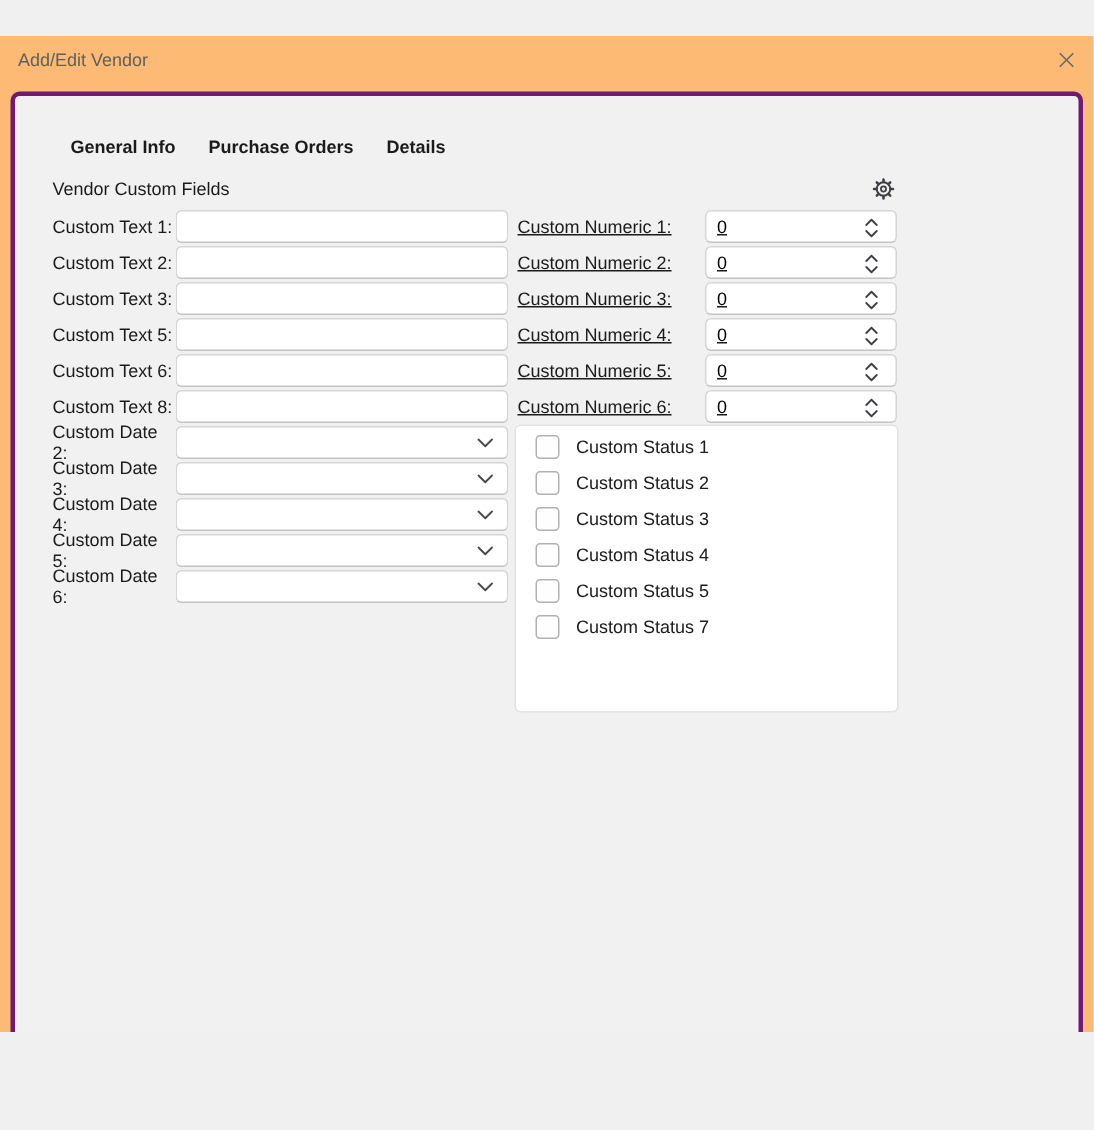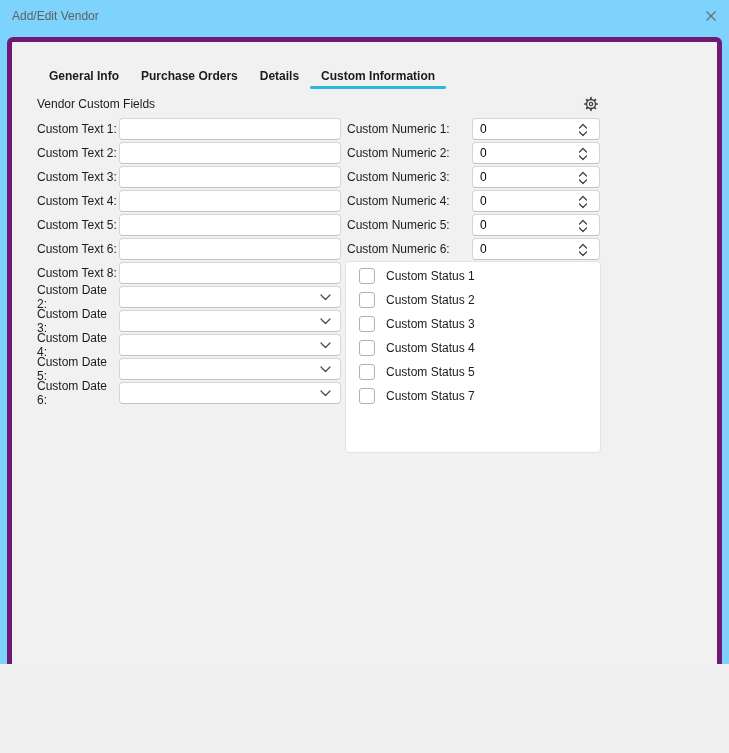--- a/index.html
+++ b/index.html
@@ -1,44 +1,44 @@
 <!DOCTYPE html>
 <html><head>
 <meta charset="utf-8">
 <style>
   html,body{margin:0;padding:0;background:#f0f0f0;}
   *{box-sizing:border-box;}
-  .dialog{position:relative;width:729px;height:664px;background:#7dd3fc;
-          font-family:"Liberation Sans",sans-serif;color:#1b1b1b;overflow:hidden;}
+  .dialog{position:relative;width:729px;height:664px;background:#fdba74;
+          font-family:"Liberation Sans",sans-serif;color:#1b1b1b;overflow:hidden;margin-top:24px;}
 
   
   .titlebar{position:absolute;left:0;top:0;right:0;height:32px;}
   .win-title{position:absolute;left:12px;top:9px;font-size:12px;color:#5f5f5f;}
   .close-btn{position:absolute;right:7px;top:5px;width:22px;height:22px;
              display:flex;align-items:center;justify-content:center;cursor:pointer;}
 
   
   .panel{position:absolute;left:7px;top:37px;width:715px;height:685px;
-         background:#f1f1f1;border:5px solid #701a75;border-radius:6px;}
+         background:#f1f1f1;border:3px solid #701a75;border-radius:6px;}
 
   
   .tabs{position:absolute;left:26px;top:24px;display:flex;}
   .tab{position:relative;padding:0 11px;height:21px;line-height:21px;
        font-size:12px;font-weight:bold;color:#1b1b1b;cursor:pointer;white-space:nowrap;}
   .tab.active::after{content:"";position:absolute;left:0;right:0;bottom:-2px;height:3px;
        border-radius:2px;background:var(--accent,#2ab7dd);}
 
   .section-heading{position:absolute;left:25px;top:55px;font-size:12px;}
   .gear{position:absolute;left:570px;top:53px;width:18px;height:18px;
         display:flex;align-items:center;justify-content:center;cursor:pointer;}
 
   
   .col{position:absolute;display:flex;flex-direction:column;gap:2px;}
   .col-left{left:25px;top:76px;}
-  .col-right{left:335px;top:76px;}
+  .col-right{left:335px;top:76px;text-decoration:underline;}
   .frow{display:flex;align-items:center;height:22px;}
   .flabel{font-size:12px;color:#1b1b1b;}
   .col-left .flabel{width:82px;}
   .col-right .flabel{width:125px;}
 
   .textbox,.combo,.spinbox{height:22px;background:#ffffff;border:1px solid #d5d5d5;
         border-bottom-color:#c2c2c2;border-radius:4px;}
   .textbox{width:222px;font-size:12px;padding:0 8px;font-family:"Liberation Sans",sans-serif;outline:none;}
   .combo{width:222px;position:relative;cursor:pointer;}
   .combo .chev{position:absolute;right:9px;top:7px;line-height:0;}
@@ -78,21 +78,20 @@
       </span>
     </div>
   </div>
 
   <div class="panel">
 
     <div class="tabs">
       <div class="tab">General Info</div>
       <div class="tab">Purchase Orders</div>
       <div class="tab">Details</div>
-      <div class="tab active">Custom Information</div>
     </div>
 
     <div class="section-heading">Vendor Custom Fields</div>
 
     <div class="gear">
       <span style="line-height:0;">
         <svg width="16" height="16" viewBox="0 0 16 16" fill="none" stroke="#3f3f46">
           <circle cx="8" cy="8" r="4.5" stroke-width="1.3"></circle>
           <circle cx="8" cy="8" r="1.7" stroke-width="1.2"></circle>
           <g stroke-width="1.7" stroke-linecap="round">
@@ -116,24 +115,20 @@
       </div>
       <div class="frow">
         <span class="flabel">Custom Text 2:</span>
         <input class="textbox" value="" style="">
       </div>
       <div class="frow">
         <span class="flabel">Custom Text 3:</span>
         <input class="textbox" value="" style="">
       </div>
       <div class="frow">
-        <span class="flabel">Custom Text 4:</span>
-        <input class="textbox" value="" style="">
-      </div>
-      <div class="frow">
         <span class="flabel">Custom Text 5:</span>
         <input class="textbox" value="" style="">
       </div>
       <div class="frow">
         <span class="flabel">Custom Text 6:</span>
         <input class="textbox" value="" style="">
       </div>
       <div class="frow">
         <span class="flabel">Custom Text 8:</span>
         <input class="textbox" value="" style="">

